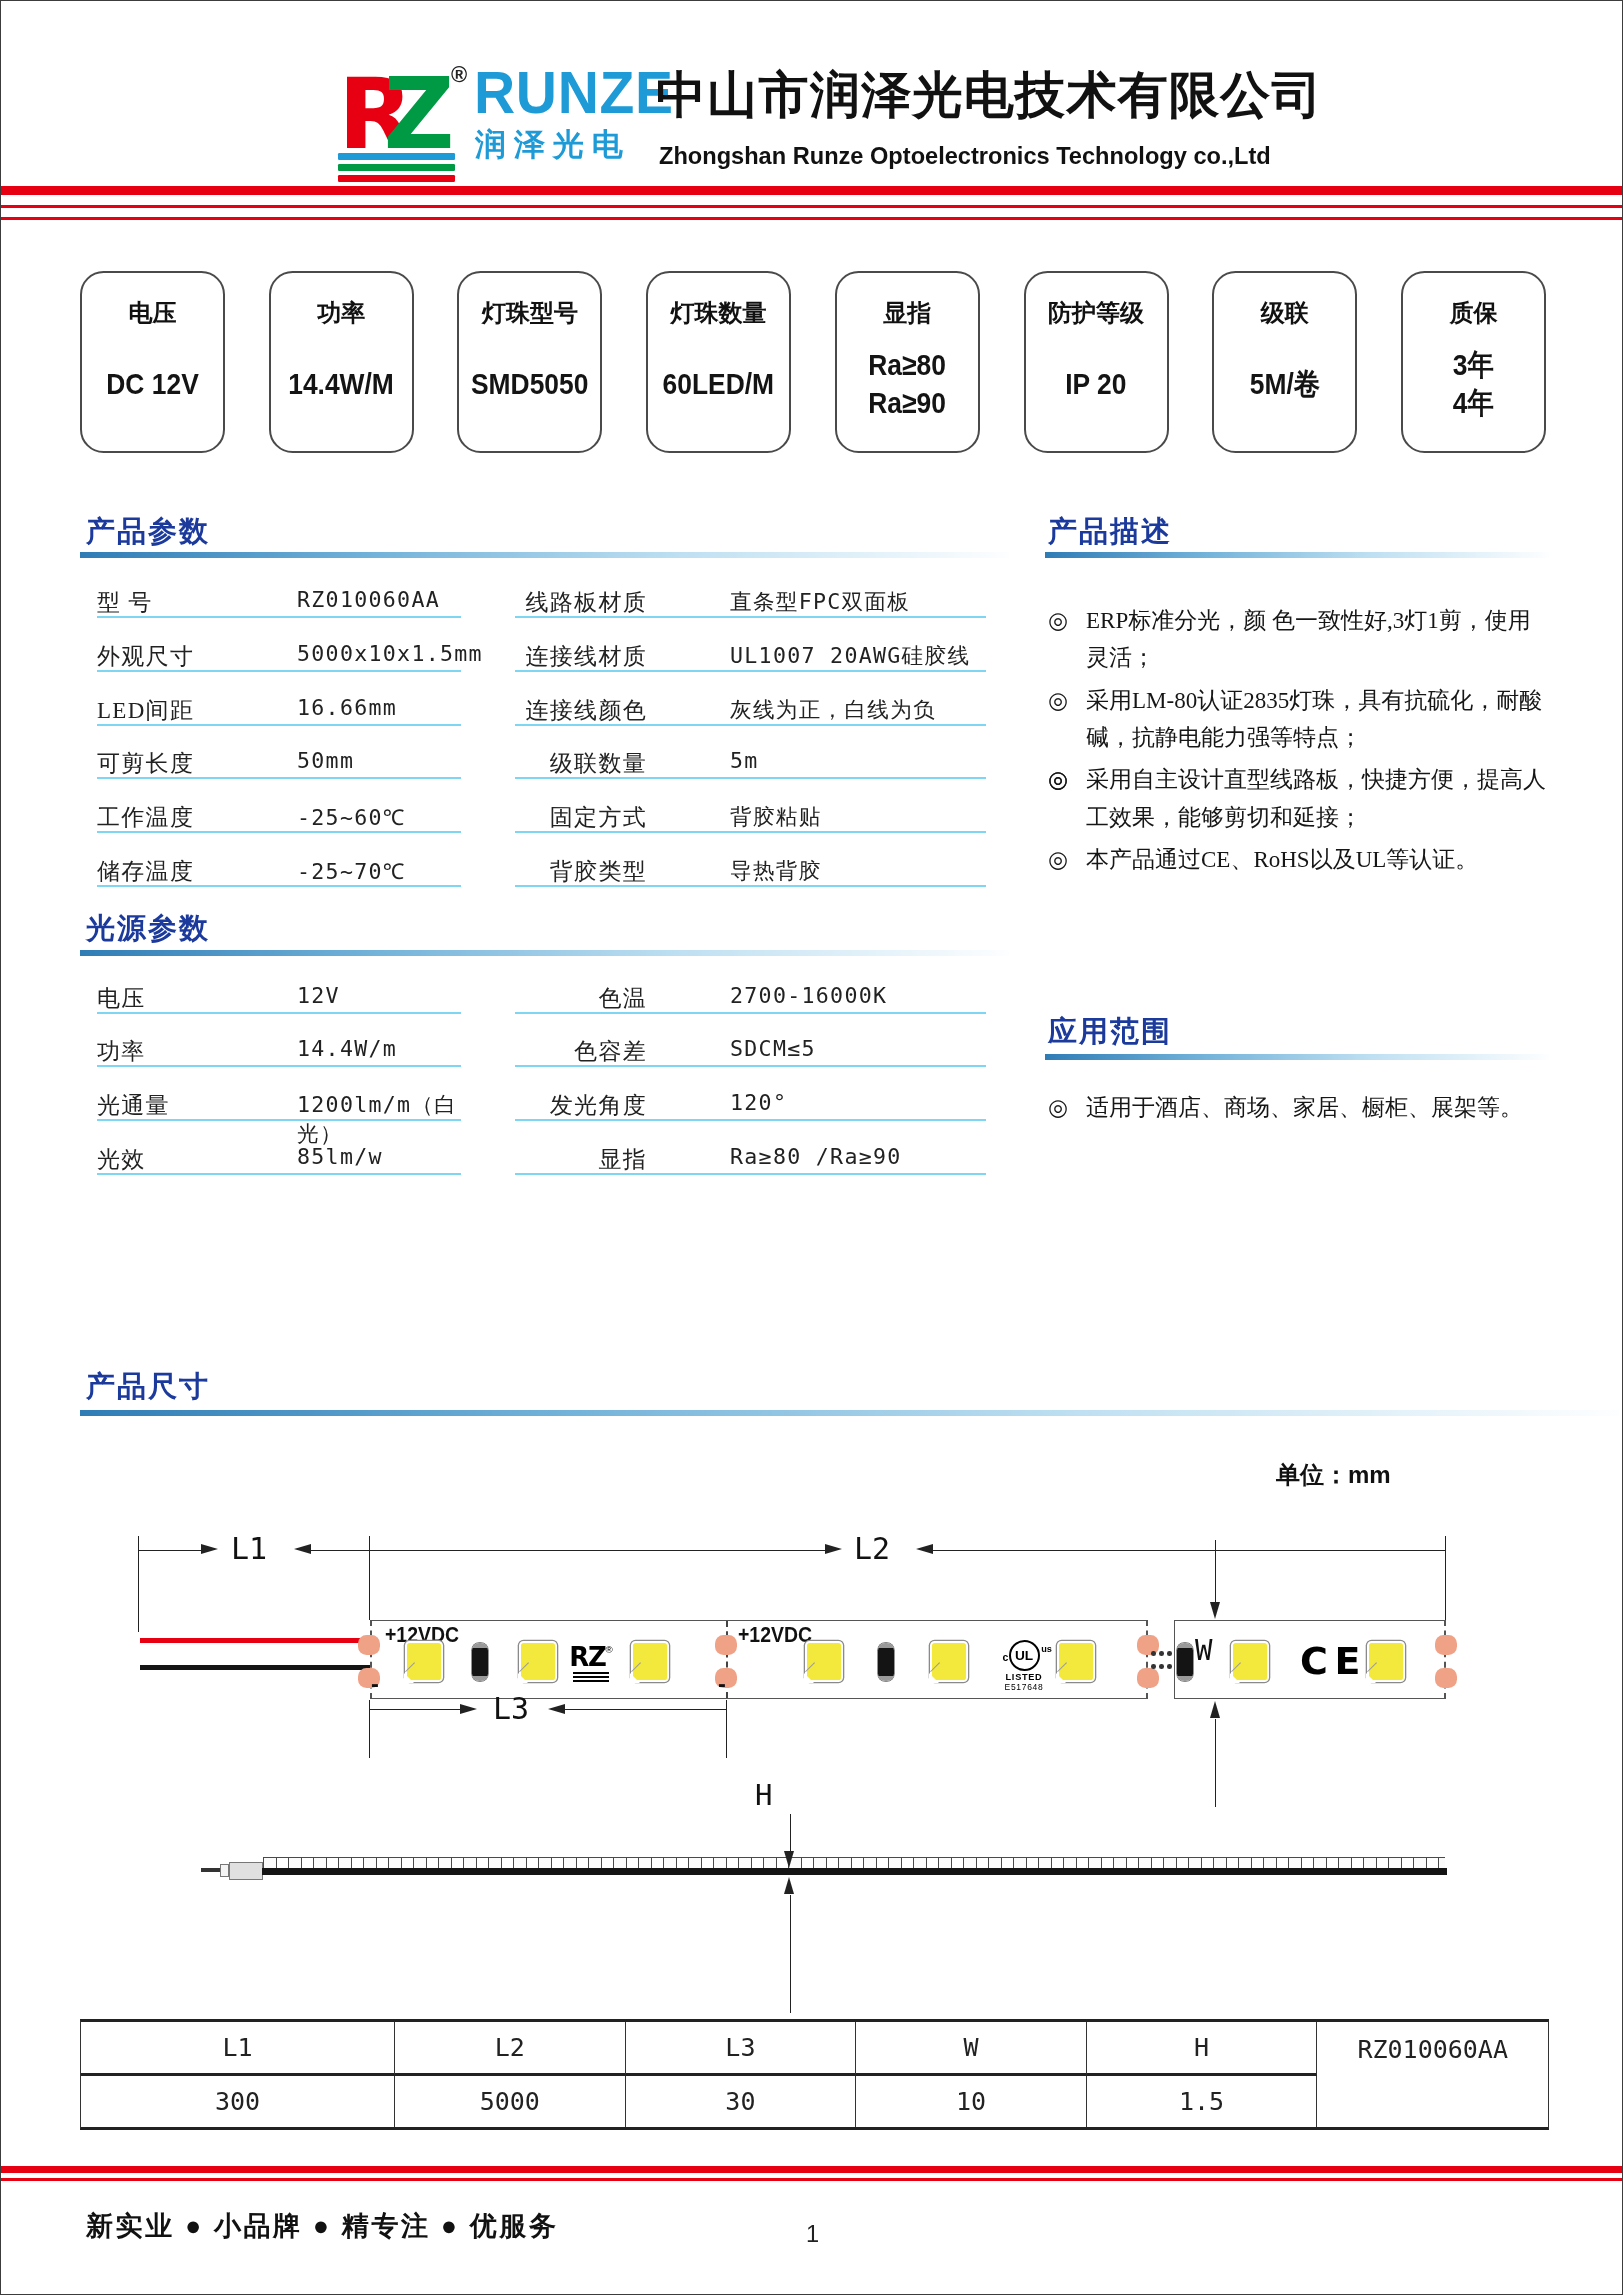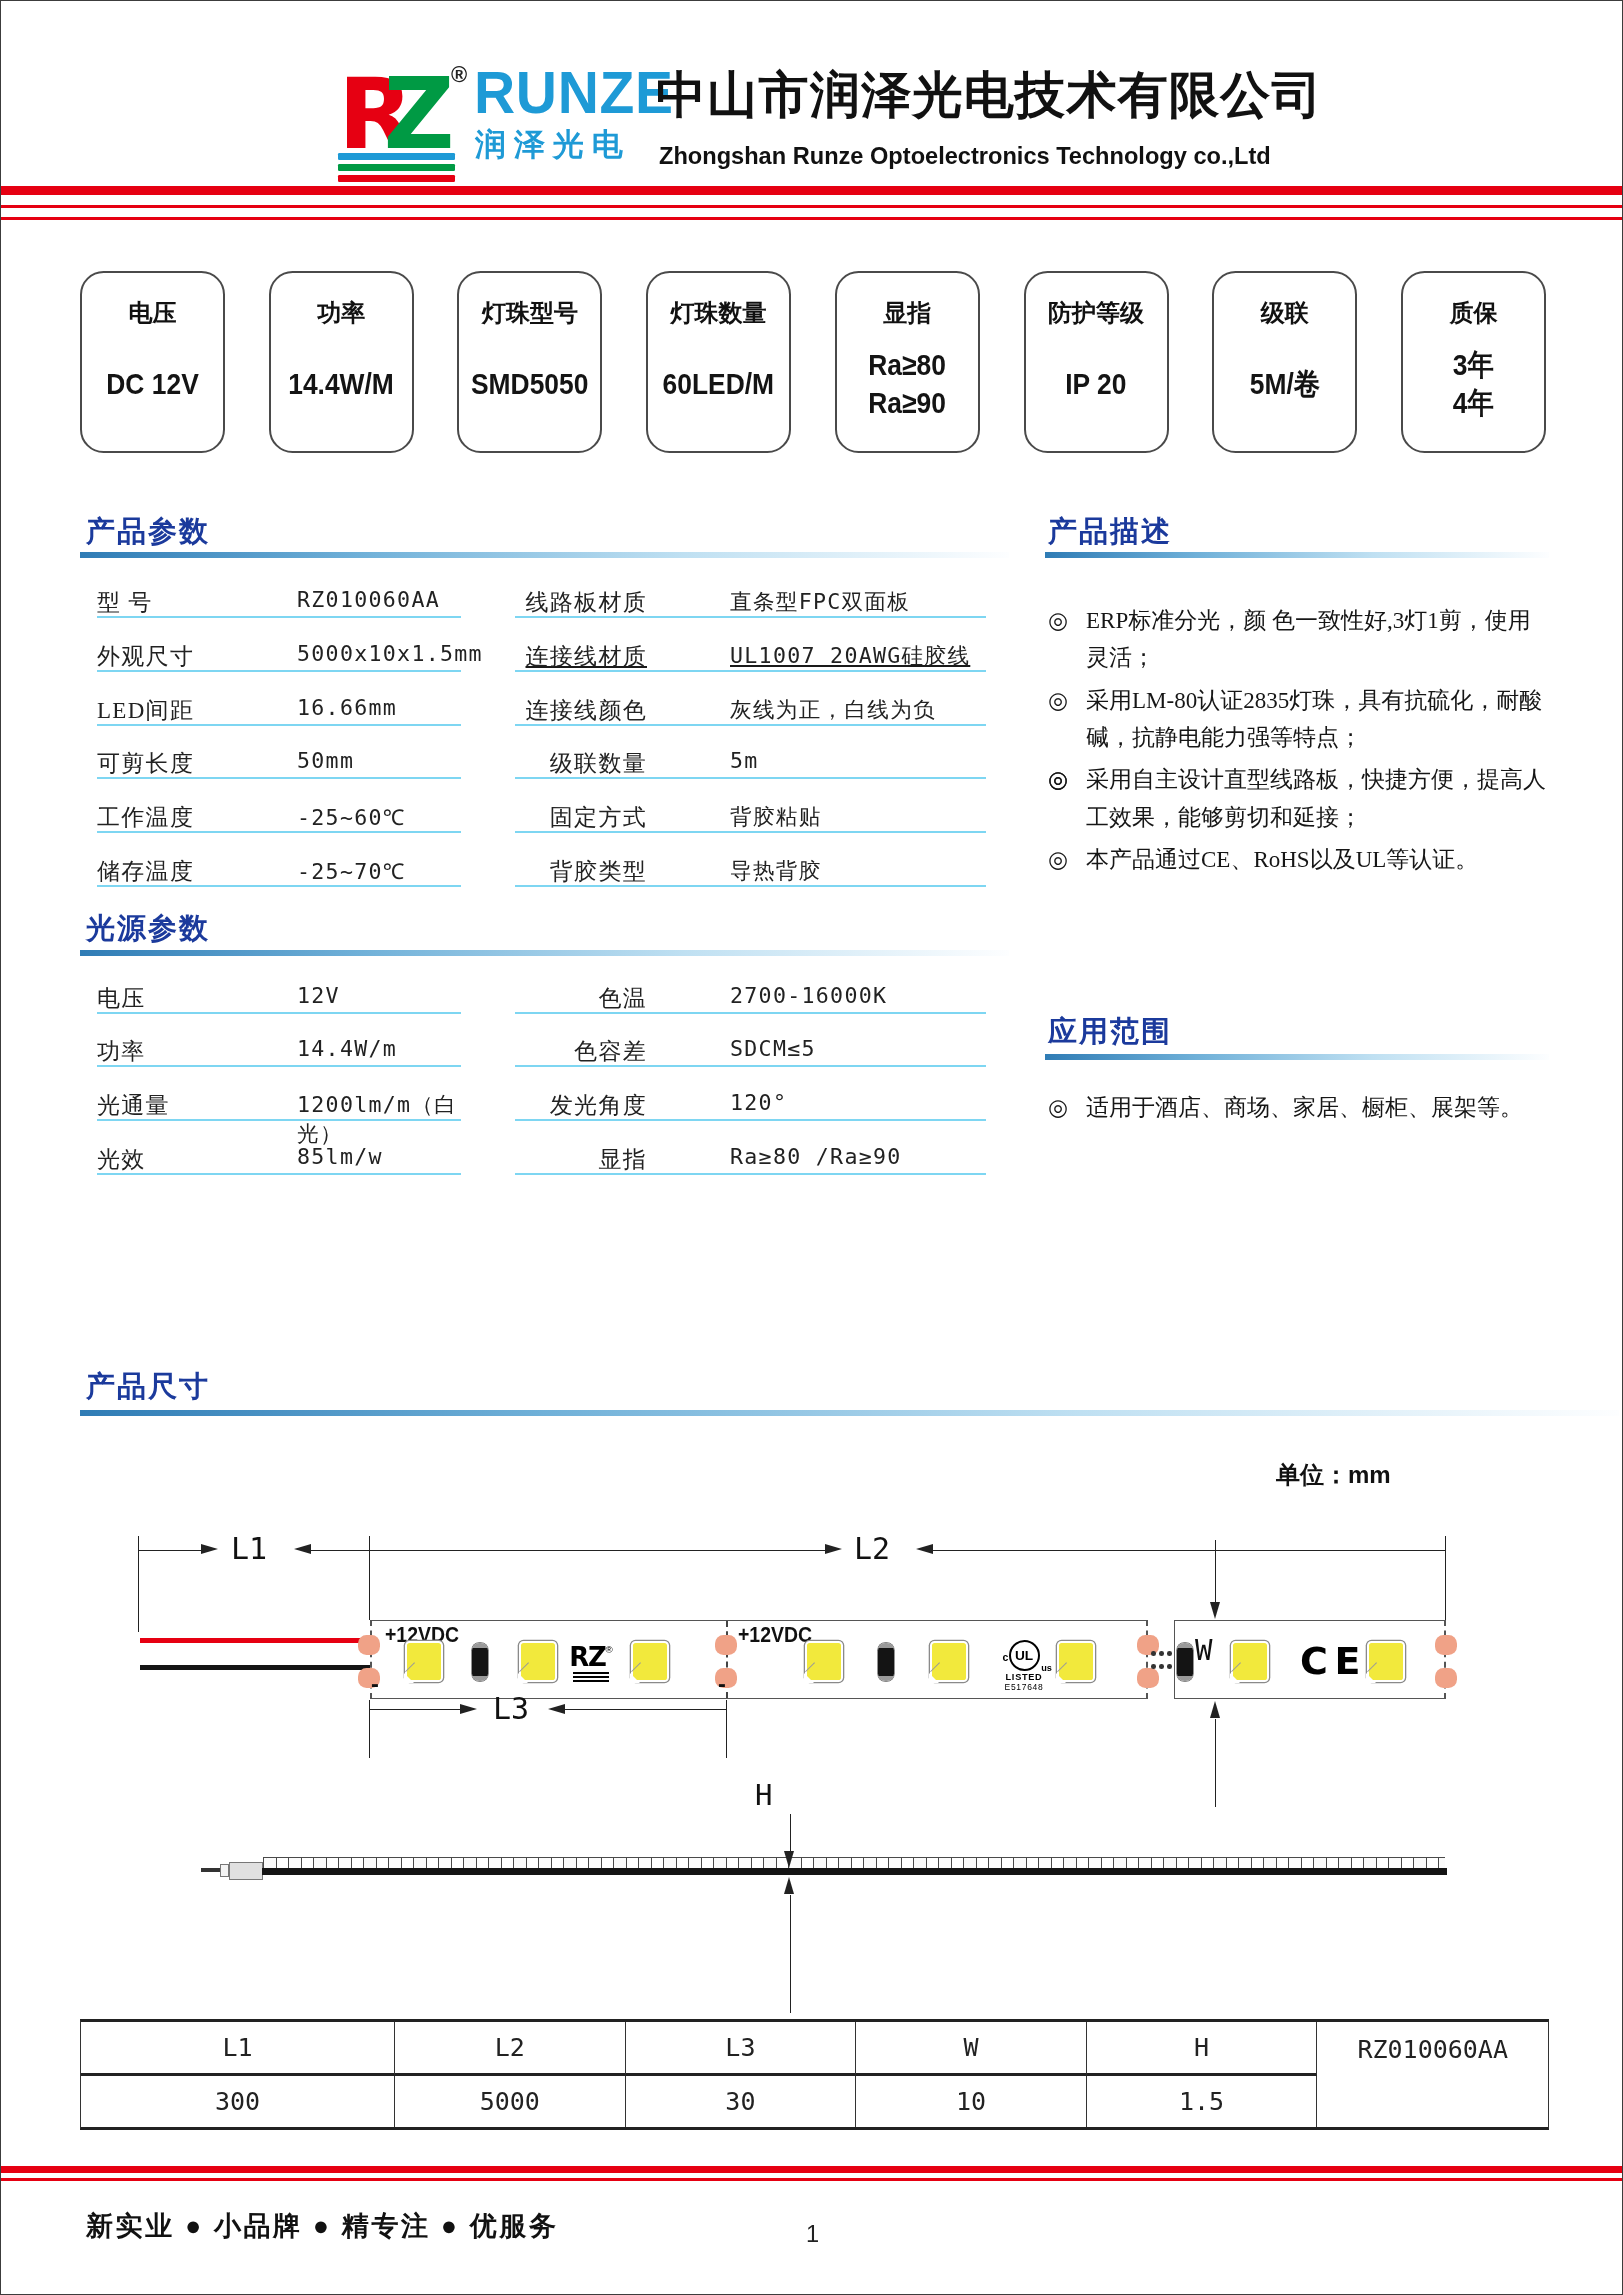--- a/index.html
+++ b/index.html
@@ -194,21 +194,21 @@
   </div>
   <div class="prow rowL" style="top:855px;">
     <span class="plabel">储存温度</span>
     <span class="pvalue">-25~70℃</span>
   </div>
 
   <div class="prow rowR" style="top:586px;">
     <span class="plabel">线路板材质</span>
     <span class="pvalue">直条型FPC双面板</span>
   </div>
-  <div class="prow rowR" style="top:640px;text-decoration:underline;">
+  <div class="prow rowR" style="top:640px;">
     <span class="plabel">连接线材质</span>
     <span class="pvalue">UL1007 20AWG硅胶线</span>
   </div>
   <div class="prow rowR" style="top:694px;">
     <span class="plabel">连接线颜色</span>
     <span class="pvalue">灰线为正，白线为负</span>
   </div>
   <div class="prow rowR" style="top:747px;">
     <span class="plabel">级联数量</span>
     <span class="pvalue">5m</span>
@@ -348,21 +348,21 @@
     <span class="t">RZ</span><span class="reg">®</span>
     <div class="ln"></div>
     <div class="ln"></div>
     <div class="ln"></div>
   </div>
 
   <div class="ulmark">
     <div class="ulcircle">
       <span>UL</span>
       <span class="ulc abs" style="left:-7.9px;top:9.2px;">c</span>
-      <span class="ulus abs" style="right:-14.4px;top:21px;padding-left:42px;">us</span>
+      <span class="ulus abs" style="right:-14.4px;top:2px;padding-left:42px;">us</span>
     </div>
     <div class="ullisted">LISTED</div>
     <div class="ulfile">E517648</div>
   </div>
 
   <div class="cemark">CE</div>
 
   <div class="dot" style="left:1150px;top:1650px;"></div>
   <div class="dot" style="left:1158px;top:1650px;"></div>
   <div class="dot" style="left:1166px;top:1650px;"></div>

